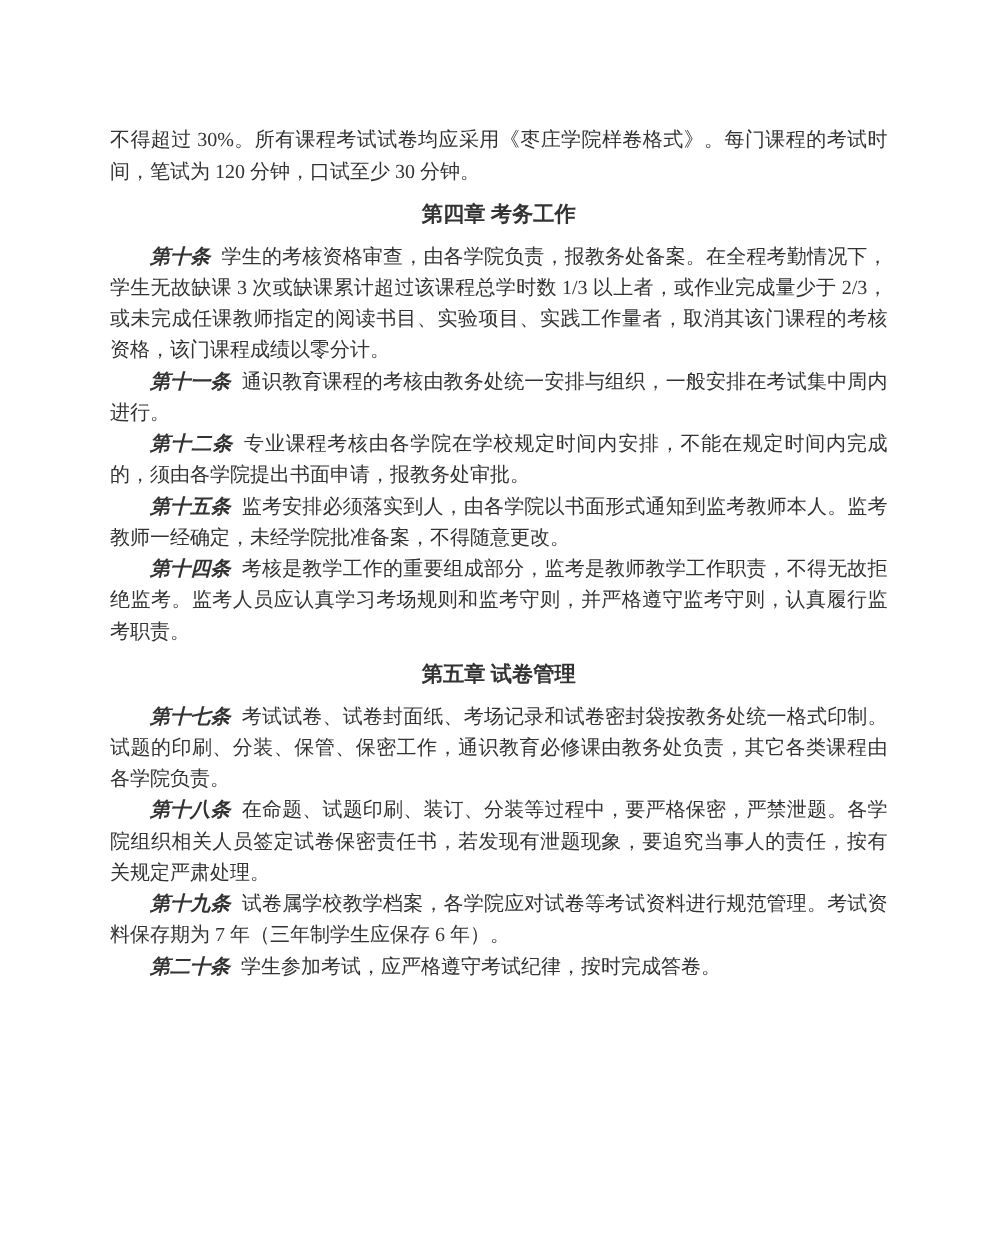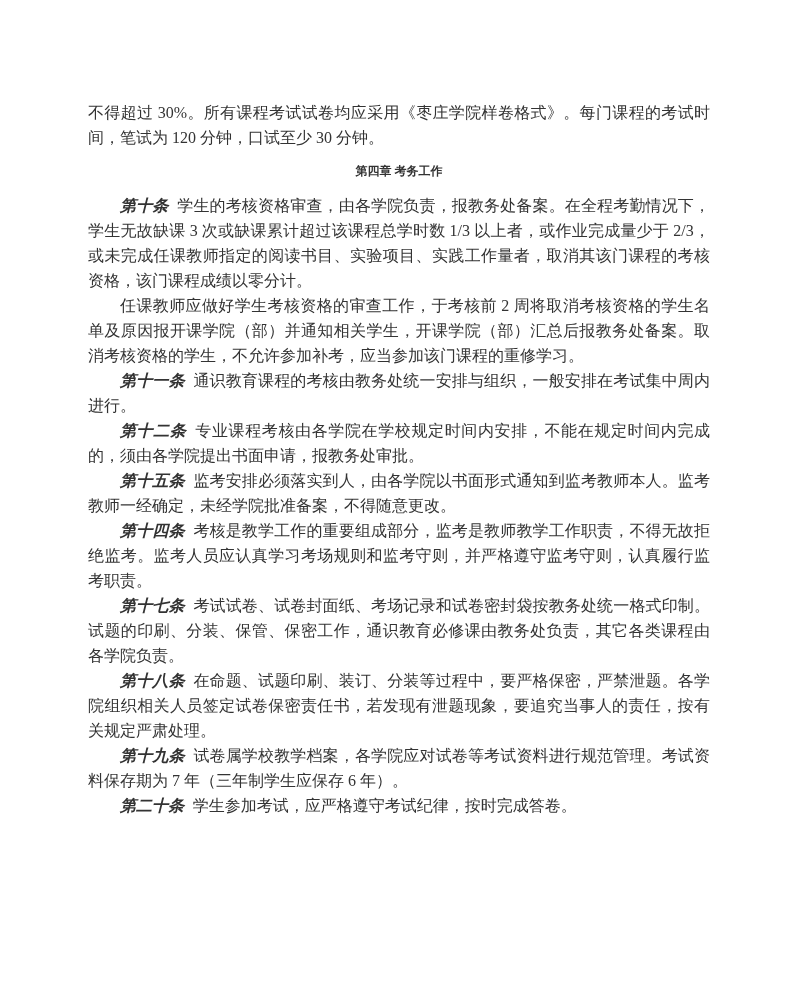--- a/index.html
+++ b/index.html
@@ -16,21 +16,21 @@
     line-height: 25px;
     color: #333333;
     overflow: hidden;
   }
   .page p {
     margin: 0;
     text-align: justify;
   }
   .page p.indent { text-indent: 2em; }
   .chapter {
-    font-size: 12px;
+    font-size: 17px;
     font-weight: bold;
     text-align: center;
     margin: 9px 0 9px 0;
     line-height: 25px;
     color: #333333;
   }
   .art {
     font-weight: bold;
     margin-right: 0.55em;
     font-style: italic;
@@ -40,32 +40,32 @@
 <body>
 
 <div class="page">
 
   <p>不得超过 30%。所有课程考试试卷均应采用《枣庄学院样卷格式》。每门课程的考试时间，笔试为 120 分钟，口试至少 30 分钟。</p>
 
   <h2 class="chapter">第四章 考务工作</h2>
 
   <p class="indent"><b class="art">第十条</b><span>学生的考核资格审查，由各学院负责，报教务处备案。在全程考勤情况下，学生无故缺课 3 次或缺课累计超过该课程总学时数 1/3 以上者，或作业完成量少于 2/3，或未完成任课教师指定的阅读书目、实验项目、实践工作量者，取消其该门课程的考核资格，该门课程成绩以零分计。</span></p>
 
-  <p class="indent"><span>任课教师应做好学生考核资格的审查工作，于考核前 2 周将取消考核资格的学生名单及原因报开课学院（部）并通知相关学生，开课学院（部）汇总后报教务处备案。取消考核资格的学生，不允许参加补考，应当参加该门课程的重修学习。</span></p>
 
   <p class="indent"><b class="art">第十一条</b><span>通识教育课程的考核由教务处统一安排与组织，一般安排在考试集中周内进行。</span></p>
 
   <p class="indent"><b class="art">第十二条</b><span>专业课程考核由各学院在学校规定时间内安排，不能在规定时间内完成的，须由各学院提出书面申请，报教务处审批。</span></p>
 
 
   <p class="indent"><b class="art">第十五条</b><span>监考安排必须落实到人，由各学院以书面形式通知到监考教师本人。监考教师一经确定，未经学院批准备案，不得随意更改。</span></p>
 
   <p class="indent"><b class="art">第十四条</b><span>考核是教学工作的重要组成部分，监考是教师教学工作职责，不得无故拒绝监考。监考人员应认真学习考场规则和监考守则，并严格遵守监考守则，认真履行监考职责。</span></p>
 
 
+  <h2 class="chapter">第五章 试卷管理</h2>
 
   <p class="indent"><b class="art">第十七条</b><span>考试试卷、试卷封面纸、考场记录和试卷密封袋按教务处统一格式印制。试题的印刷、分装、保管、保密工作，通识教育必修课由教务处负责，其它各类课程由各学院负责。</span></p>
 
   <p class="indent"><b class="art">第十八条</b><span>在命题、试题印刷、装订、分装等过程中，要严格保密，严禁泄题。各学院组织相关人员签定试卷保密责任书，若发现有泄题现象，要追究当事人的责任，按有关规定严肃处理。</span></p>
 
   <p class="indent"><b class="art">第十九条</b><span>试卷属学校教学档案，各学院应对试卷等考试资料进行规范管理。考试资料保存期为 7 年（三年制学生应保存 6 年）。</span></p>
 
 
   <p class="indent"><b class="art">第二十条</b><span>学生参加考试，应严格遵守考试纪律，按时完成答卷。</span></p>
 

